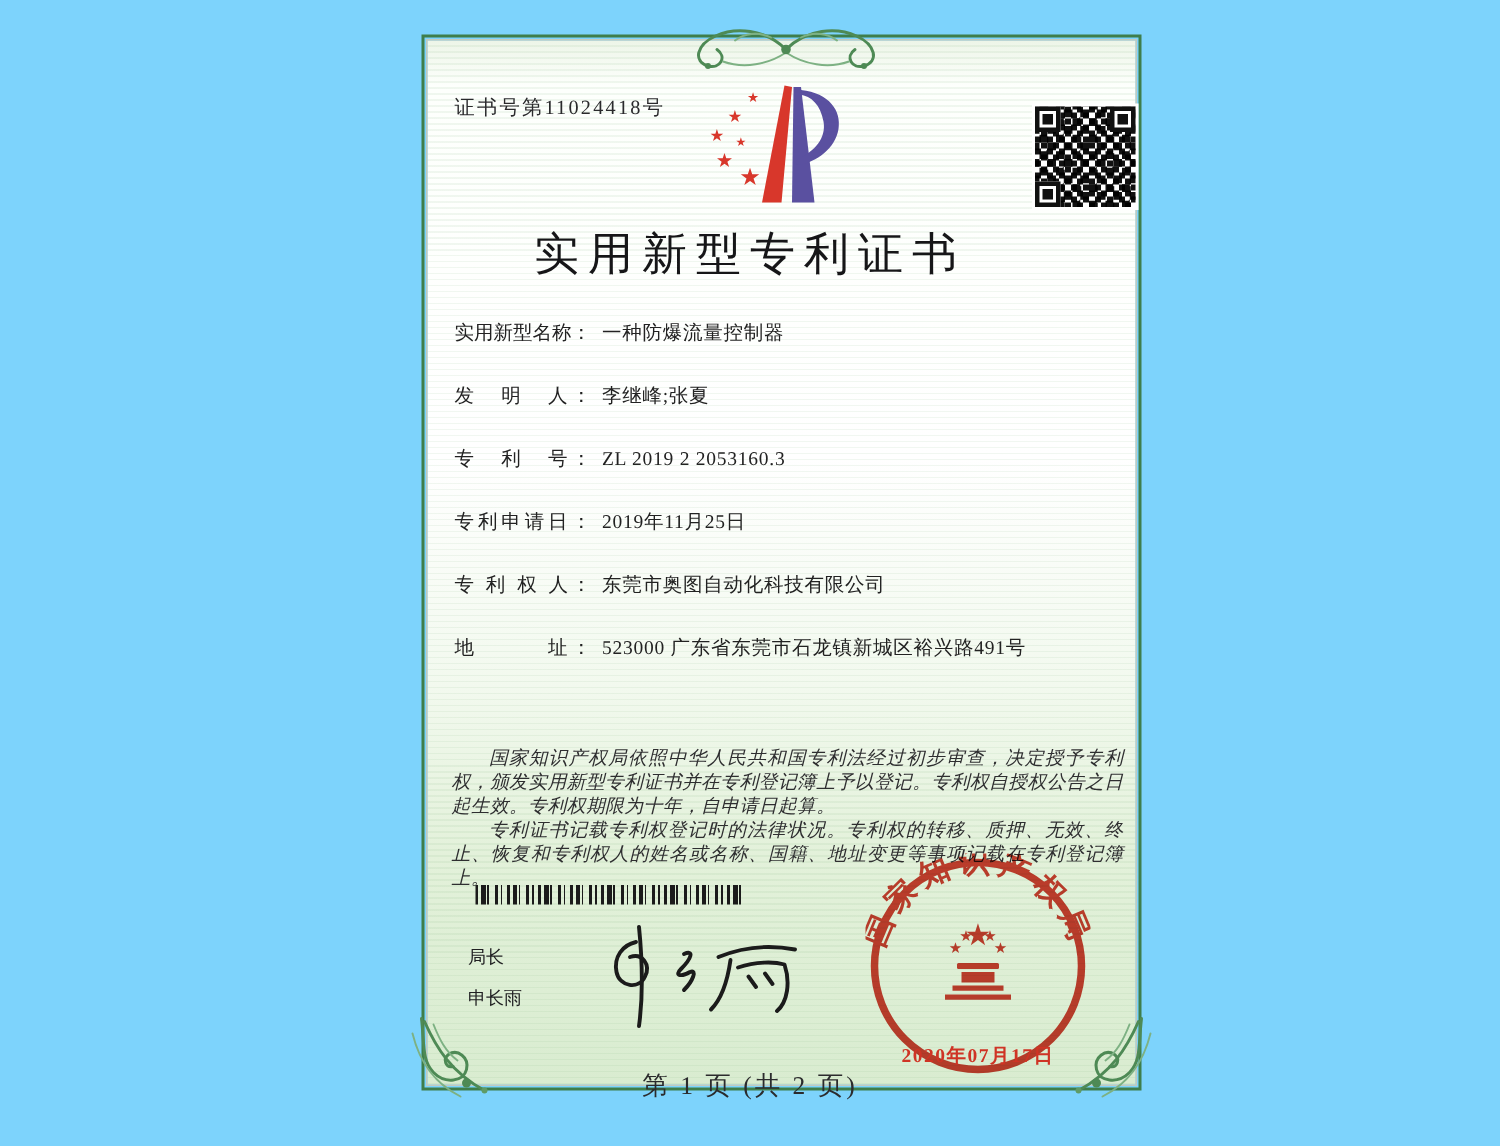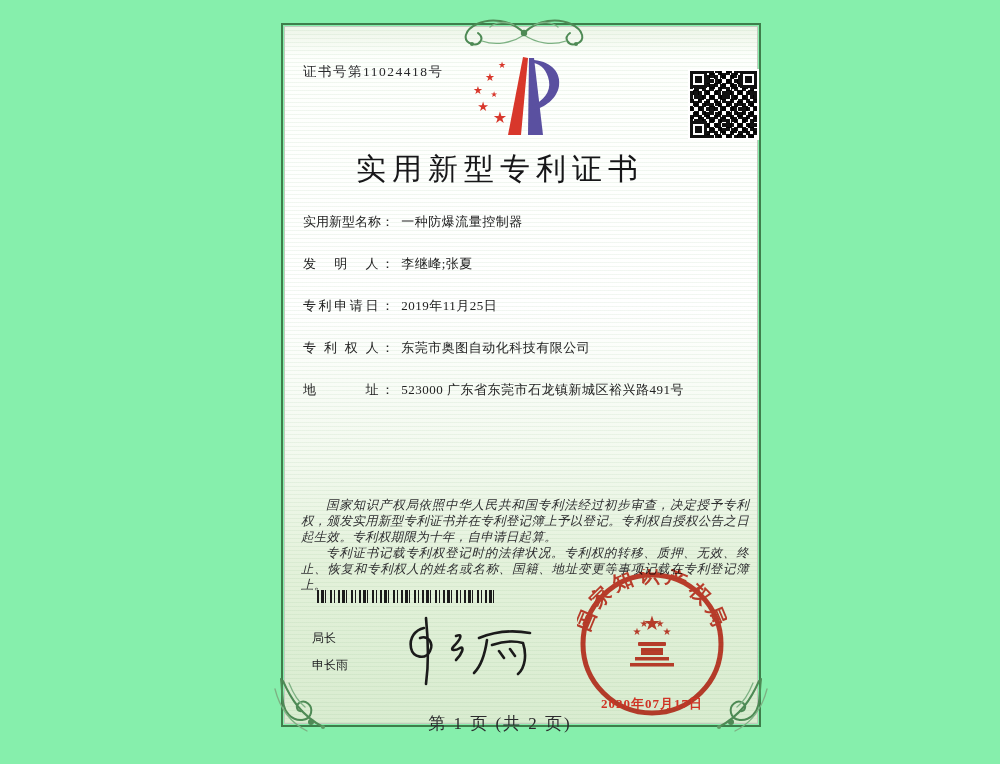--- a/index.html
+++ b/index.html
@@ -1,18 +1,18 @@
 <!DOCTYPE html>
 <html><head>
 <meta charset="utf-8">
 <style>
   * { margin:0; padding:0; box-sizing:border-box; }
   html,body { width:1000px; height:764px; background:#ffffff; overflow:hidden;
     font-family:"Liberation Serif","DejaVu Serif",serif; color:#1c1c1e; }
-  .page { position:absolute; inset:0; background:#86efac; }
+  .page { position:absolute; inset:0; background:#7dd3fc; }
 
   
   .cert { position:absolute; left:281px; top:23px; width:480px; height:704px;
     border:2px solid #3e7e4b; }
   .cert-inner { position:absolute; inset:1px; border:1px solid #c2cabd;
     background:
       repeating-linear-gradient(0deg, rgba(120,175,120,0.10) 0 1px, rgba(255,255,255,0) 1px 4px),
       linear-gradient(180deg, #edf5e8 0px, #fdfffc 30px, #ffffff 40%, #f2f9ee 62%, #e3f1da 78%, #d9ecd0 100%);
   }
 
@@ -138,20 +138,24 @@
     <div class="cx title">实用新型专利证书</div>
 
     <div class="fields">
       <div class="frow">
         <span class="flabel">实用新型名称：</span>
         <span class="fvalue">一种防爆流量控制器</span>
       </div>
       <div class="frow">
         <span class="flabel">发　明　人：</span>
         <span class="fvalue">李继峰;张夏</span>
+      </div>
+      <div class="frow">
+        <span class="flabel">专　利　号：</span>
+        <span class="fvalue">ZL 2019 2 2053160.3</span>
       </div>
       <div class="frow">
         <span class="flabel">专利申请日：</span>
         <span class="fvalue">2019年11月25日</span>
       </div>
       <div class="frow">
         <span class="flabel">专 利 权 人：</span>
         <span class="fvalue">东莞市奥图自动化科技有限公司</span>
       </div>
       <div class="frow">

